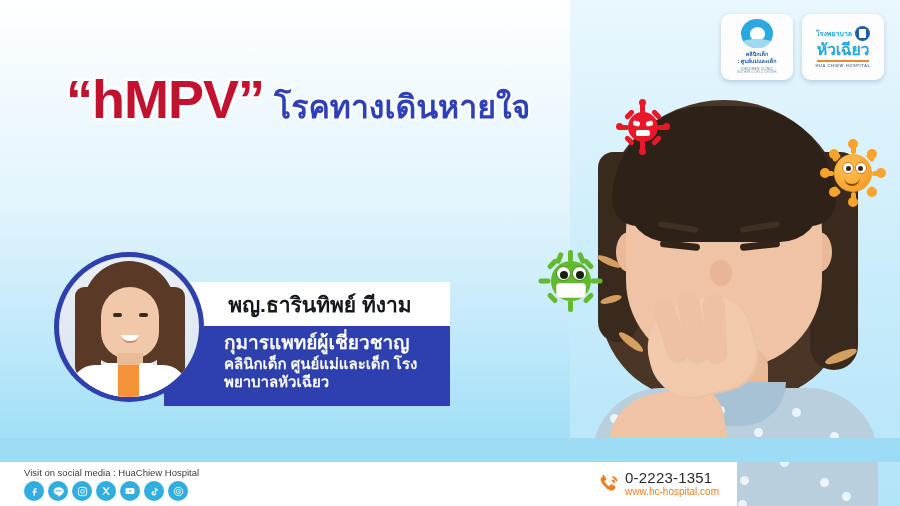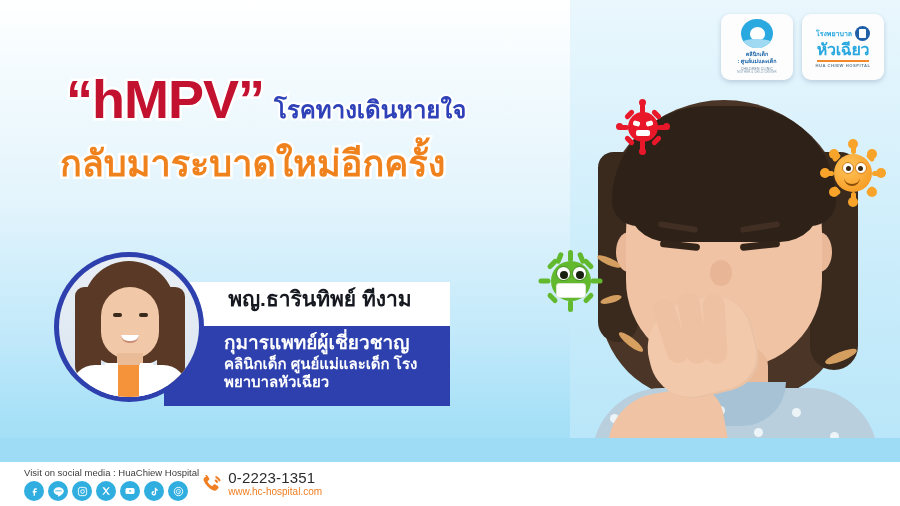--- a/index.html
+++ b/index.html
@@ -111,21 +111,21 @@
   .headline{position:absolute;left:0;top:72px;width:660px;z-index:25;}
   .line{display:flex;align-items:baseline;white-space:nowrap;}
   .l1{padding-left:66px;}
   .l2{padding-left:60px;margin-top:20px;}
   .t-hmpv{
     font-size:54px;font-weight:bold;color:#c3122f;line-height:1;
     -webkit-text-stroke:5px #ffffff; paint-order:stroke fill;
     letter-spacing:-1px;
   }
   .t-blue{
-    font-size:24px;font-weight:bold;color:#2f41b8;line-height:1;margin-left:10px;
+    font-size:32px;font-weight:bold;color:#2f41b8;line-height:1;margin-left:10px;
     -webkit-text-stroke:4px #ffffff; paint-order:stroke fill;
   }
   .t-orange{
     font-size:36px;font-weight:bold;color:#f0821e;line-height:1;
     -webkit-text-stroke:5px #ffffff; paint-order:stroke fill;
   }
   .t-red2{
     font-size:28px;font-weight:bold;color:#cf1a2b;line-height:1;margin-left:10px;
     -webkit-text-stroke:4px #ffffff; paint-order:stroke fill;
   }
@@ -178,35 +178,35 @@
   .dp-eye-r{position:absolute;left:80px;top:56px;width:9px;height:4px;background:#3a2a1c;border-radius:3px;}
   .dp-smile{position:absolute;left:62px;top:78px;width:18px;height:8px;background:#fff;border-radius:0 0 10px 10px;border-bottom:2px solid #c98d74;}
   .dp-neck{position:absolute;left:58px;top:96px;width:26px;height:18px;background:#e9bb97;}
   .dp-coat{position:absolute;left:12px;top:108px;width:116px;height:48px;background:#ffffff;border-radius:24px 24px 0 0;}
   .dp-coat:before{content:"";position:absolute;left:44px;top:0;width:24px;height:48px;background:#f4933a;}
   .dp-coat:after{content:"";position:absolute;left:34px;top:-2px;width:48px;height:50px;
     background:linear-gradient(90deg,#fff 0 28%,transparent 28% 72%,#fff 72% 100%);}
 
   .dr-name{
     position:absolute;left:136px;top:30px;width:260px;height:44px;
-    background:#ffffff;display:flex;align-items:flex-start;justify-content:center;z-index:2;
+    background:#ffffff;display:flex;align-items:center;justify-content:center;z-index:2;
   }
   .dr-name span{font-size:21px;font-weight:bold;color:#15181f;}
   .dr-cred{
     position:absolute;left:110px;top:74px;width:286px;height:80px;
     background:#2e40ad;z-index:1;padding:6px 0 0 60px;
   }
   .dr-cred .c1{font-size:19px;font-weight:bold;color:#ffffff;line-height:1.15;}
   .dr-cred .c2{font-size:15px;font-weight:bold;color:#ffffff;line-height:1.2;margin-top:1px;}
 
   
   .cyan-band{position:absolute;left:0;bottom:44px;width:900px;height:24px;background:#9edcf5;z-index:8;}
   .footer{
-    position:absolute;left:0;bottom:0;width:900px;height:44px;background:#ffffff;z-index:20;
-    display:flex;align-items:center;padding:0 18px 0 24px;
+    position:absolute;left:0;bottom:0;width:737px;height:44px;background:#ffffff;z-index:20;
+    display:flex;align-items:center;justify-content:space-between;padding:0 18px 0 24px;
   }
   .f-left{display:flex;flex-direction:column;gap:3px;}
   .f-visit{font-size:9.5px;color:#3c3c3c;}
   .socials{display:flex;gap:4px;}
   .s-ic{
     width:20px;height:20px;border-radius:50%;background:#31aee0;
     display:flex;align-items:center;justify-content:center;color:#fff;
     font-size:11px;font-weight:bold;line-height:1;
   }
   .s-ic svg{display:block;}
@@ -290,21 +290,20 @@
       <div class="hc-en">HUA CHIEW HOSPITAL</div>
     </div>
   </div>
 
   <div class="headline">
     <div class="line l1">
       <span class="t-hmpv">“hMPV”</span>
       <span class="t-blue">โรคทางเดินหายใจ</span>
     </div>
     <div class="line l2">
-      <span class="t-orange">กลับมาระบาดใหม่อีกครั้ง</span>
     </div>
   </div>
 
   <div class="virus v-red">
     <div class="spike" style="left:20px;top:-1px"></div>
     <div class="spike" style="left:20px;top:36px"></div>
     <div class="spike" style="left:1px;top:18px;transform:rotate(90deg)"></div>
     <div class="spike" style="left:40px;top:18px;transform:rotate(90deg)"></div>
     <div class="spike" style="left:7px;top:5px;transform:rotate(45deg)"></div>
     <div class="spike" style="left:34px;top:5px;transform:rotate(-45deg)"></div>

